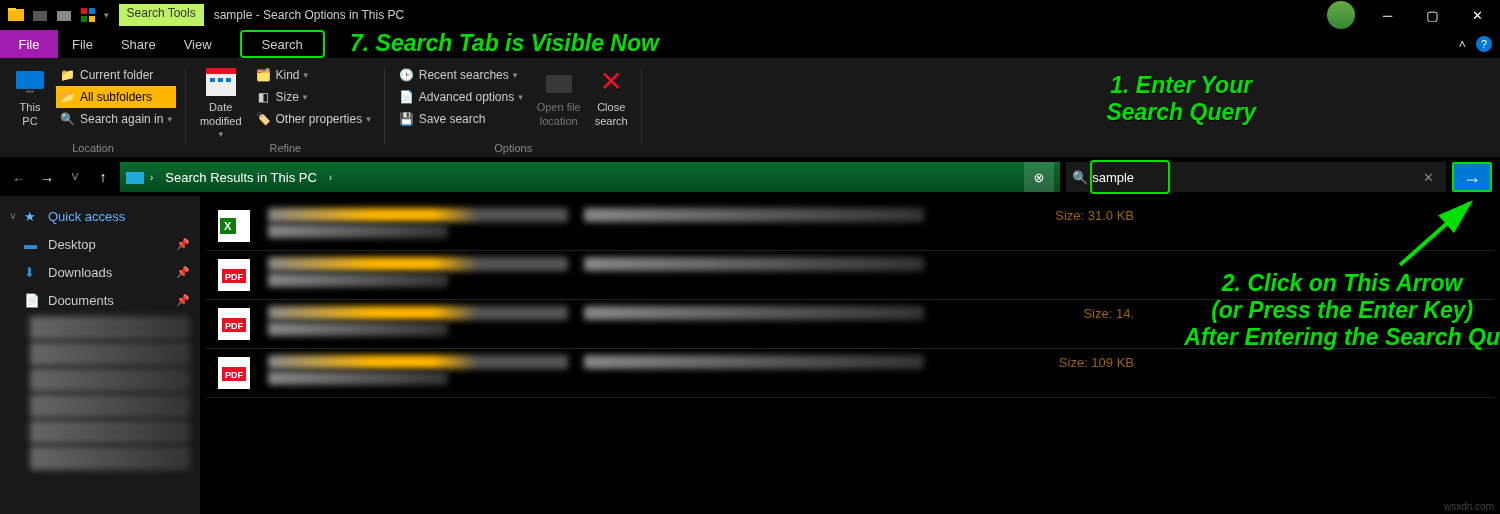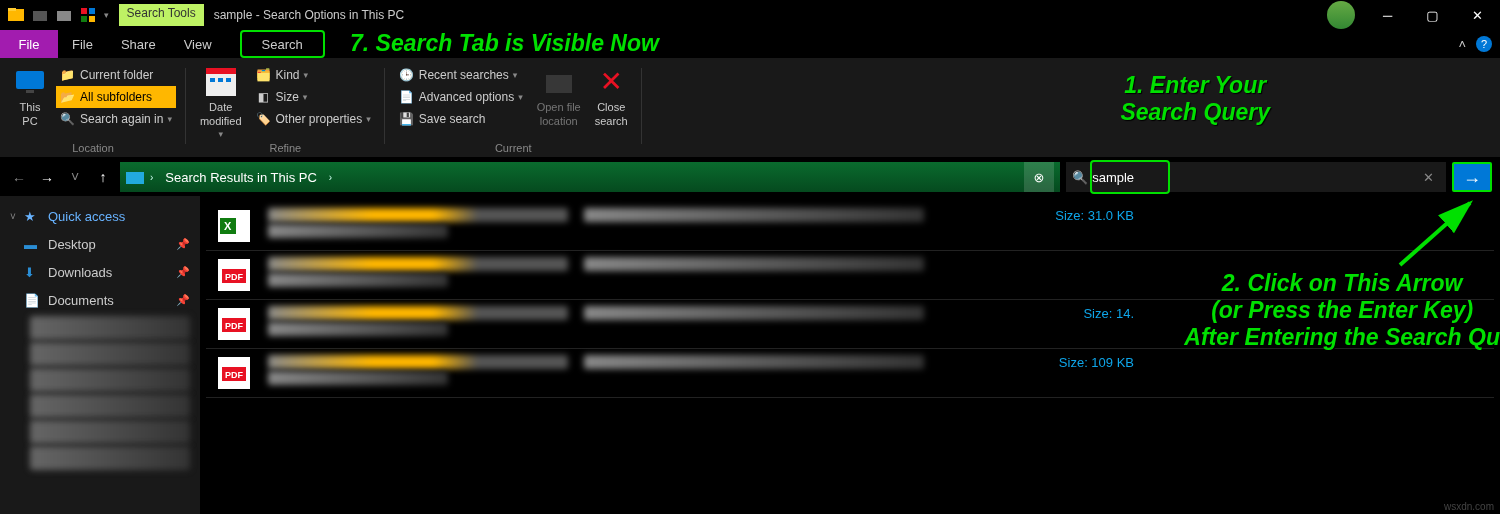--- a/index.html
+++ b/index.html
@@ -62,21 +62,21 @@
 .side-item .ico{width:18px;margin-right:6px;}
 .side-item .pin{margin-left:auto;color:#666;font-size:11px;}
 .side-item.qa{color:#68b3ff;}
 .side-blur{ height:24px; margin:2px 10px 2px 30px; background: linear-gradient(90deg,#666,#333); filter: blur(3px); border-radius:3px;}
 
 .results{ flex:1; background:#000; padding:6px 0; position:relative;}
 .result-row{ display:flex; align-items:flex-start; padding:6px 10px; gap:16px; border-bottom:1px solid #222; margin:0 6px;}
 .result-row .ficon{ width:36px;height:36px; display:flex;align-items:center;justify-content:center;}
 .result-row .col1{ width:300px; display:flex;flex-direction:column;gap:2px;}
 .result-row .col2{ width:340px; }
-.result-row .size{ color:#0ea5e9; font-size:13px; margin-left:auto; padding-right:350px;}
+.result-row .size{ color:#a16207; font-size:13px; margin-left:auto; padding-right:350px;}
 .blur-line{ height:14px; background:linear-gradient(90deg,#888 0%,#555 60%,#333 100%); filter:blur(3px); border-radius:2px;}
 .blur-line.short{width:60%;}
 .blur-hl{ background:linear-gradient(90deg,#888 0%,#ffb700 35%,#ffb700 55%,#555 70%); }
 
 
 .ann{ position:absolute; color:#00e000; font-weight:700; font-size:23px; font-style:italic; text-shadow:1px 1px 1px #000; pointer-events:none;}
 .arrow{ position:absolute; pointer-events:none;}
 .watermark{position:absolute;right:6px;bottom:2px;color:#444;font-size:10px;}
 svg{display:block;}
 </style>
@@ -223,21 +223,21 @@
           </span>
         <span style="white-space:pre-line;">Open file
 location</span>
       </div>
       <div class="big-btn closebtn">
         <span class="ico">✕</span>
         <span style="white-space:pre-line;">Close
 search</span>
       </div>
     </div>
-    <div class="group-label">Current</div>
+    <div class="group-label">Options</div>
   </div>
 </div>
 
 <div class="addrbar">
   <span class="navbtn">←</span>
   <span class="navbtn active">→</span>
   <span class="navbtn">˅</span>
   <span class="navbtn active">↑</span>
   <div class="addr">
     <span>
@@ -356,21 +356,21 @@
           <div class="blur-line short"></div>
         </div>
       <div class="col2">
           <div class="blur-line"></div>
         </div>
       <div class="size">Size: 109 KB</div>
     </div>
   </div>
 </div>
 
-<div class="ann" style="top:72px; right:230px; text-align:center; white-space:pre-line;">1. Enter Your
+<div class="ann" style="top:72px; right:244px; text-align:center; white-space:pre-line;">1. Enter Your
 Search Query</div>
 <div class="ann" style="top:270px; right:0px; text-align:center; white-space:pre-line;">2. Click on This Arrow
 (or Press the Enter Key)
 After Entering the Search Qu</div>
 <div class="ann" style="top:30px; left:350px;">7. Search Tab is Visible Now</div>
 <svg class="arrow" style="top:195px;left:1390px;" width="100" height="80">
     <defs>
       <marker id="ah" markerWidth="10" markerHeight="10" refX="8" refY="3" orient="auto">
         <path d="M0,0 L0,6 L9,3 z" fill="#00e000"></path>
       </marker>

